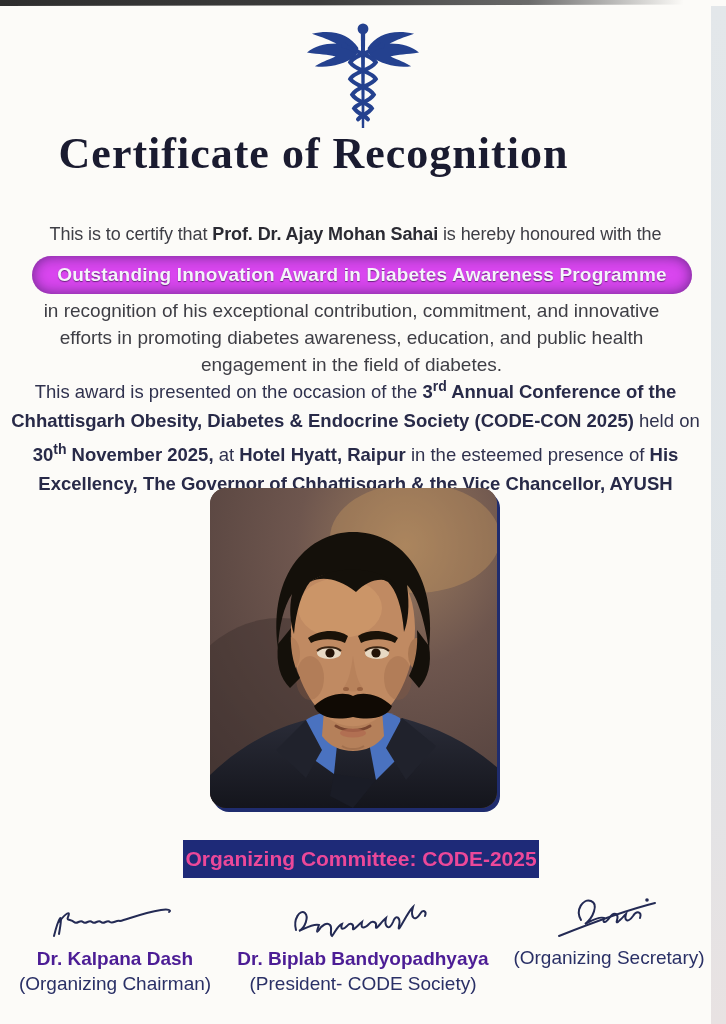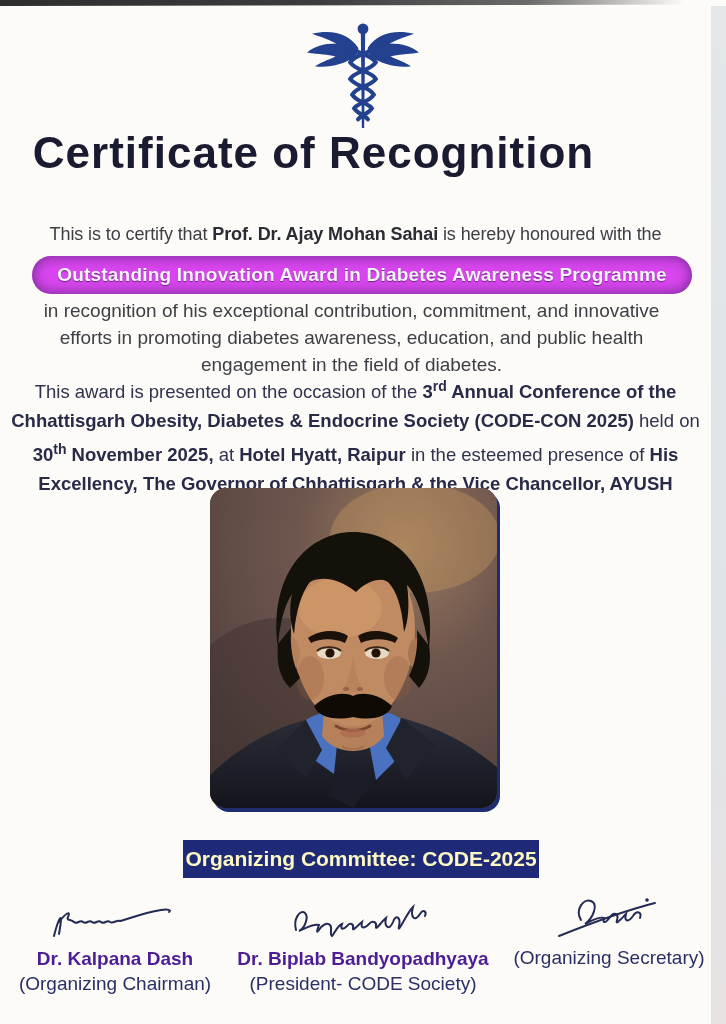--- a/index.html
+++ b/index.html
@@ -12,21 +12,21 @@
     background:linear-gradient(to right,#2e2e2e 0%,#3c3c3c 45%,#6a6a6a 75%,rgba(120,120,120,0) 97%);
     transform:rotate(-0.12deg);transform-origin:left top;}
   .scan-right{position:absolute;top:6px;right:0;width:15px;height:1018px;
     background:linear-gradient(to bottom,#e3e7ea 0%,#dfe4e8 60%,#e8e2e2 100%);}
 
   
   .caduceus{position:absolute;top:22px;left:50%;transform:translateX(-50%);}
 
   
   .title{position:absolute;top:128px;left:0;width:627px;text-align:center;
-    font-family:Liberation Sans, sans-serif;font-weight:bold;font-size:44px;
+    font-family:Liberation Serif, serif;font-weight:bold;font-size:44px;
     color:#1a1b30;letter-spacing:1px;white-space:nowrap;}
 
   .intro{position:absolute;top:224px;left:0;width:711px;text-align:center;
     font-size:18px;color:#3e3e45;white-space:nowrap;letter-spacing:-0.1px;}
   .intro b{color:#2b2b33;}
 
   .award-banner{position:absolute;top:256px;left:32px;width:660px;height:38px;
     background:#d946ef;border-radius:19px;display:flex;align-items:center;justify-content:center;
     box-shadow:inset 0 0 14px rgba(10,14,50,.55);}
   .award-banner span{color:#f5f4fa;font-weight:bold;font-size:19px;letter-spacing:.2px;
@@ -40,21 +40,21 @@
   .event b{color:#282a48;}
   .event sup{font-size:14px;font-weight:bold;margin-top:16px;}
 
   
   .photo{position:absolute;top:488px;left:210px;width:287px;height:320px;
     border-radius:16px;box-shadow:3px 4px 0 0 #1f2c6e;overflow:hidden;background:#5e4a44;}
   .photo svg{display:block;}
 
   .committee-banner{position:absolute;top:840px;left:183px;width:356px;height:38px;
     background:#1e2a78;display:flex;align-items:center;justify-content:center;}
-  .committee-banner span{color:#fef9c3;font-weight:bold;font-size:21px;white-space:nowrap;}
+  .committee-banner span{color:#ec4899;font-weight:bold;font-size:21px;white-space:nowrap;}
 
   .sig-block{position:absolute;text-align:center;color:#20265c;}
   .sig-block .scribble{display:block;margin:0 auto;}
   .sig-name{font-size:19px;font-weight:bold;color:#4c1d95;white-space:nowrap;margin-top:6px;}
   .sig-role{font-size:19px;color:#2a3066;white-space:nowrap;margin-top:3px;}
   .sig1{left:0;top:896;width:230px;top:896px;}
   .sig2{left:230px;top:892px;width:266px;}
   .sig3{left:496px;top:888px;width:226px;}
 </style>
 </head>

